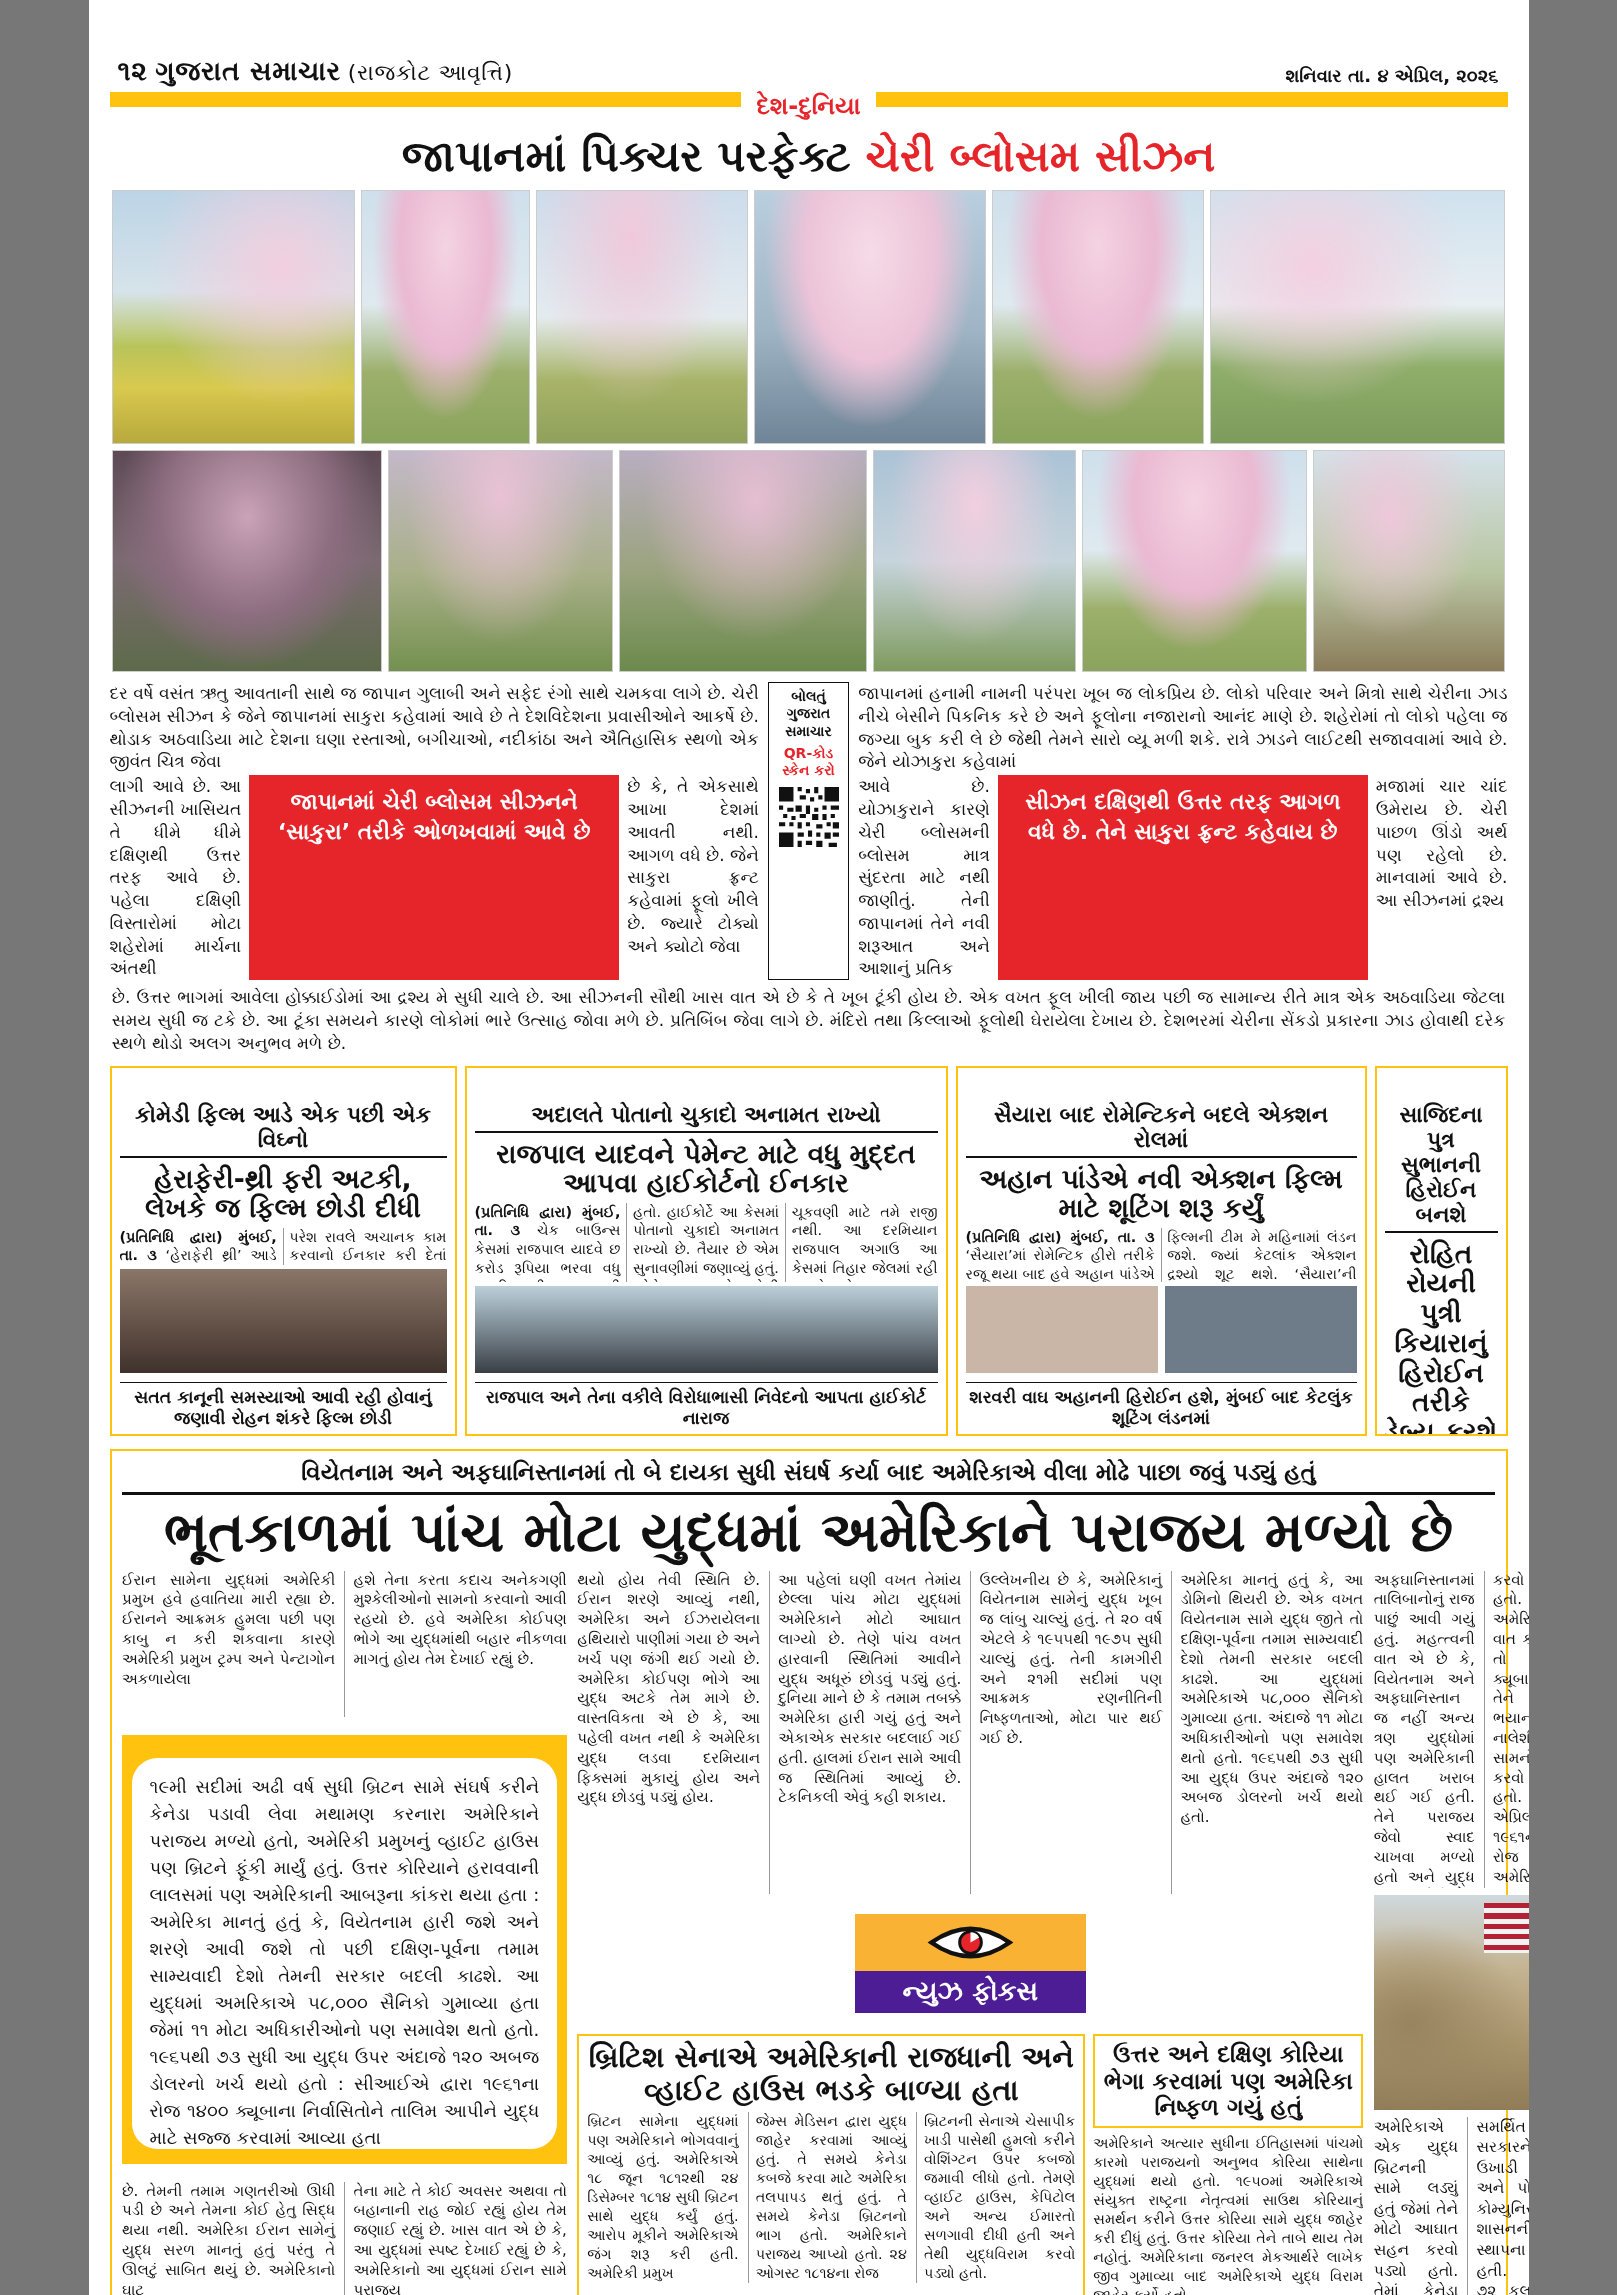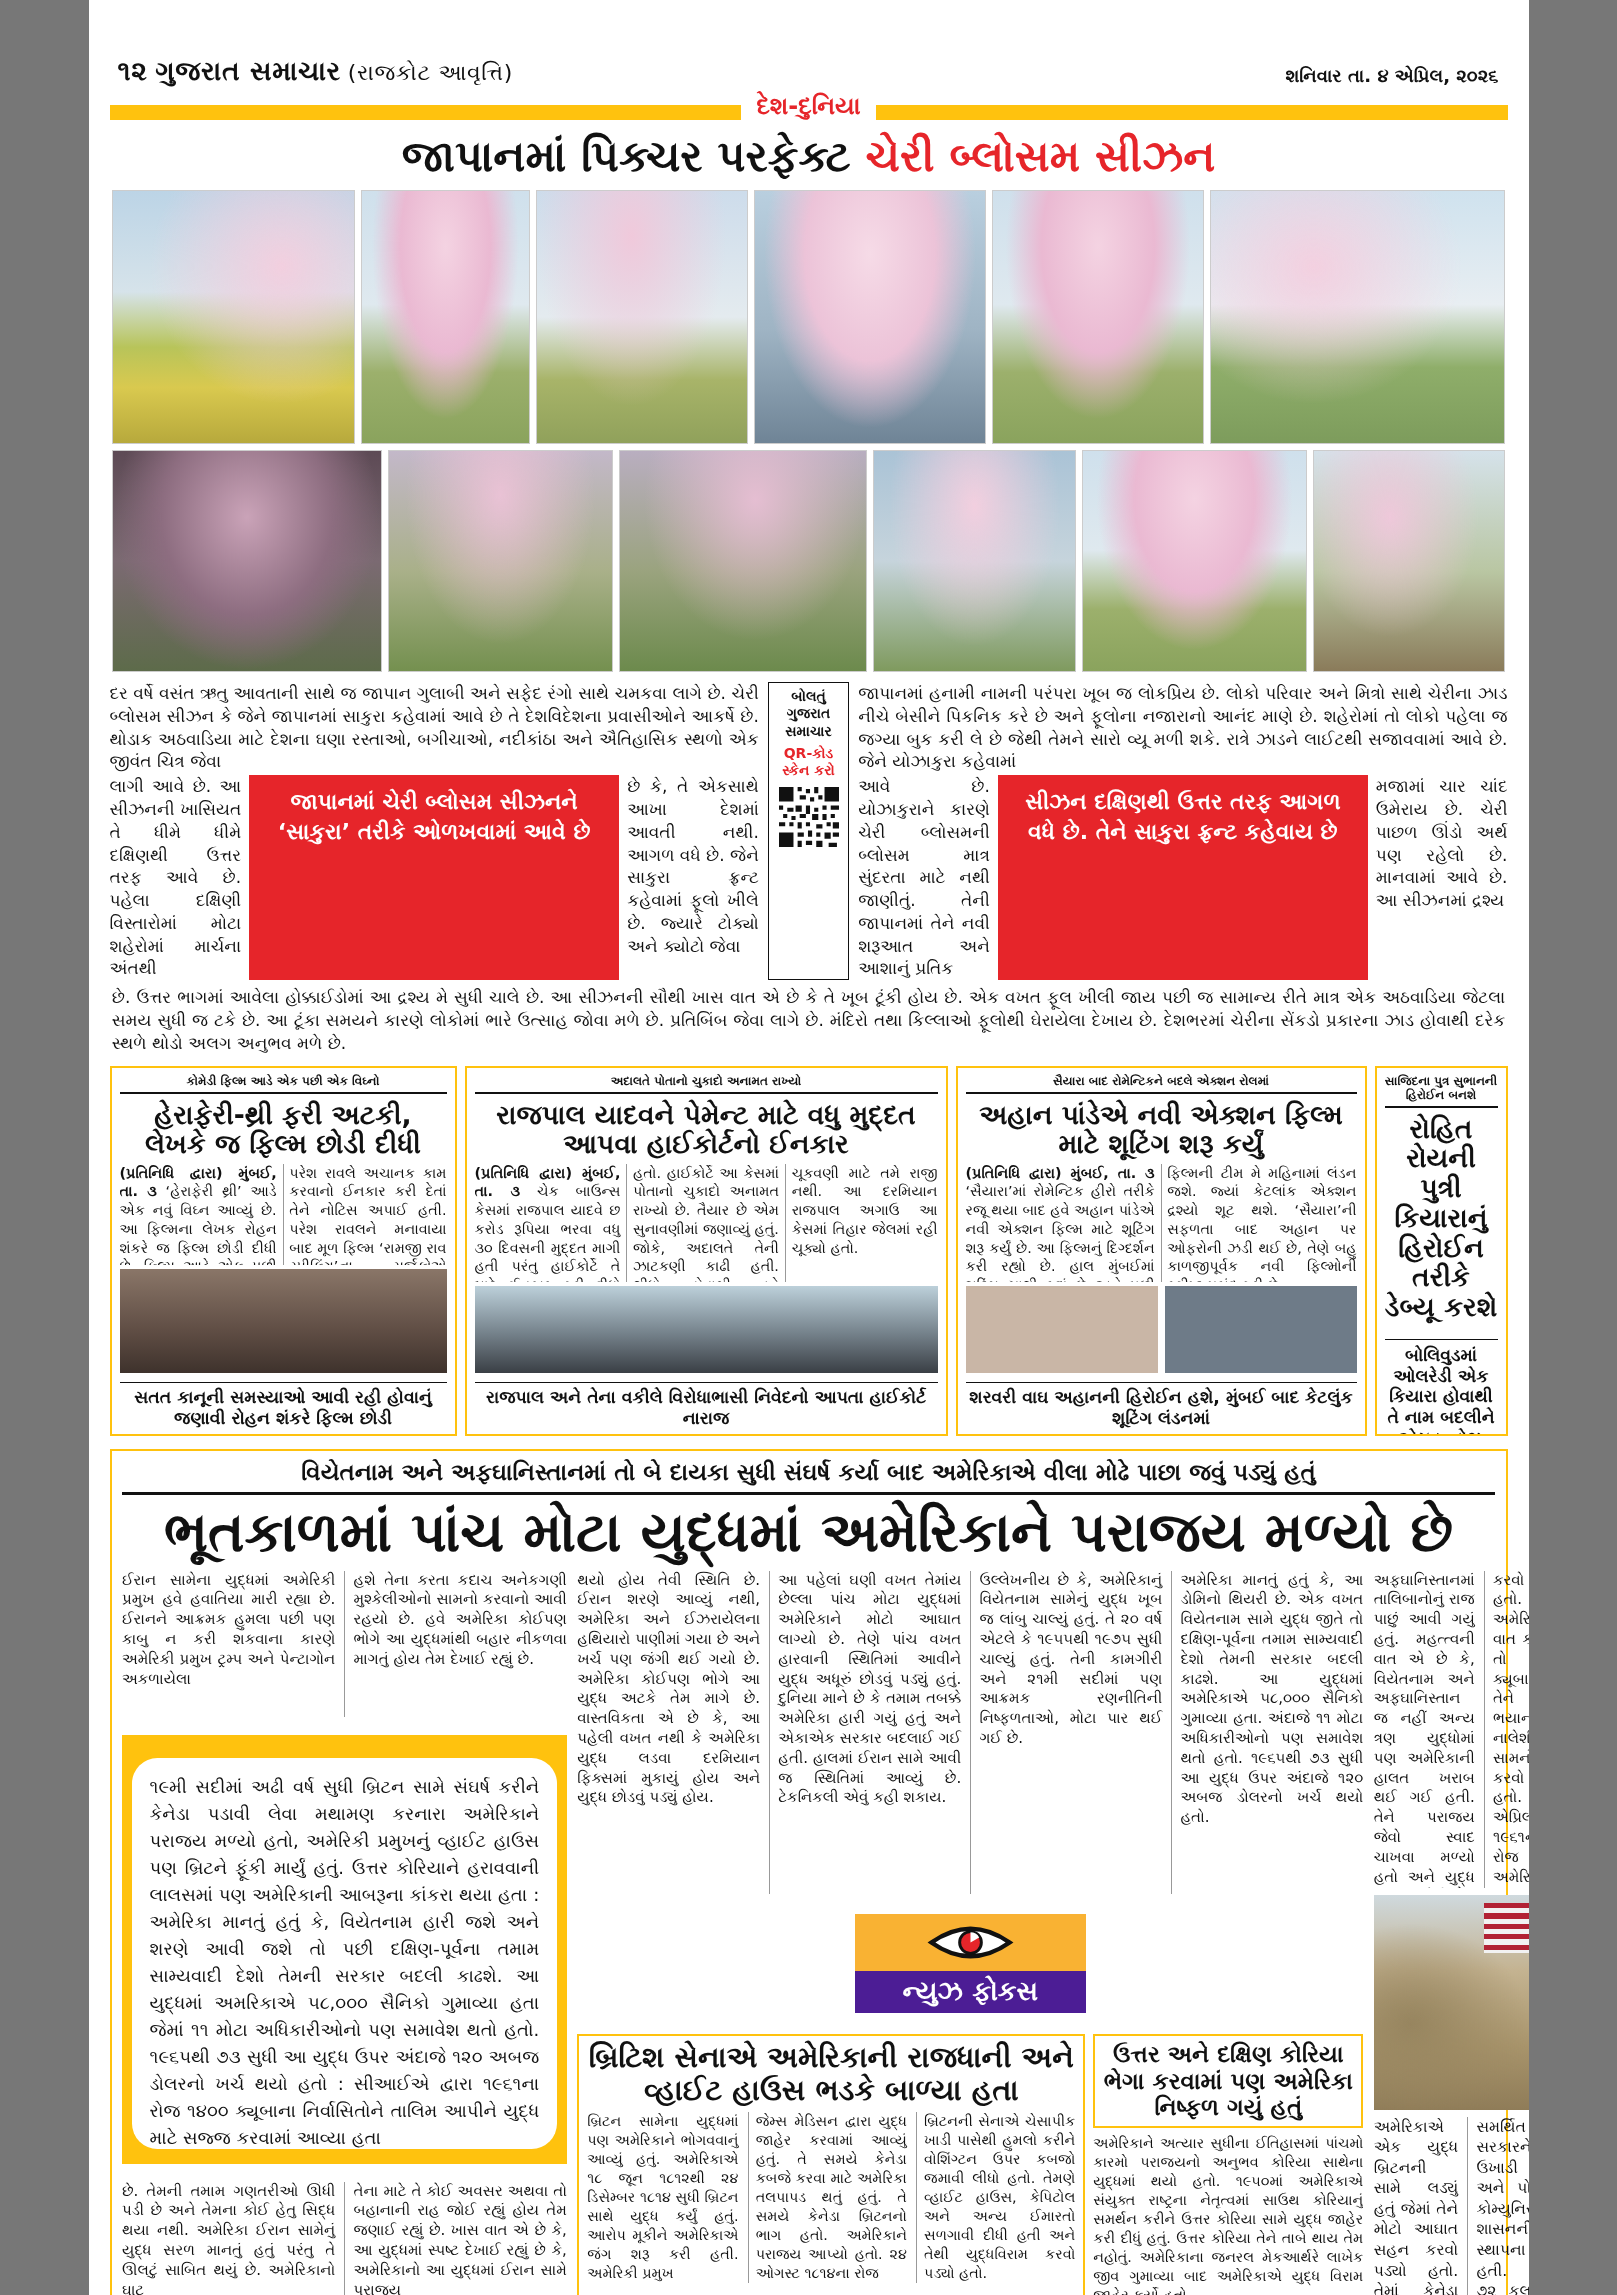--- a/index.html
+++ b/index.html
@@ -6,21 +6,21 @@
   body { background:#777; font-family:"DejaVu Sans", sans-serif; }
   .page { width:1440px; height:2295px; margin:0 auto; background:#fff; color:#111;
           position:relative; overflow:hidden; padding:35px 21px 0 21px; }
 
   
   .hd-row { display:flex; align-items:flex-end; justify-content:space-between; padding:19.6px 4.6px 3.5px 8px; }
   .mast { font-size:26.6px; font-weight:bold; letter-spacing:0.6px; }
   .mast .pgno { margin-right:8px; }
   .mast .ed { font-weight:normal; font-size:22px; margin-left:7px; }
   .issue-date { font-size:18px; font-weight:bold; padding-right:4.6px; }
-  .rule-row { display:flex; align-items:flex-end; gap:15px; margin-top:2.3px; }
+  .rule-row { display:flex; align-items:flex-start; gap:15px; margin-top:2.3px; }
   .ybar { height:15px; background:#ffc20e; flex:1; }
   .section-label { color:#e6252a; font-size:24px; font-weight:bold; white-space:nowrap; }
 
   
   .lead-hl { text-align:center; font-size:43px; font-weight:bold; margin:10.4px 0 8px 0; }
   .lead-hl .red { color:#e6252a; }
 
   
   .photos { display:flex; gap:5.8px; margin:0 2.3px; }
   .photos + .photos { margin-top:5.8px; }
@@ -71,21 +71,21 @@
   .qr-panel { flex:0 0 81px; border:1.7px solid #111; padding:4.6px 3.5px; text-align:center;
               font-size:14px; font-weight:bold; line-height:1.25; display:flex; flex-direction:column; gap:4.6px; }
   .qr-panel .qr-red { color:#e6252a; }
   .qr-panel svg { margin:2.3px auto 0 auto; display:block; }
   .intro-bottom { font-size:17px; line-height:1.35; text-align:justify; margin:5.8px 2.3px 0 2.3px; }
 
   
   .row4 { display:flex; gap:8px; margin-top:11.6px; height:370px; }
   .abox { border:2.3px solid #ffc20e; padding:5.8px 8px; overflow:hidden; display:flex; flex-direction:column; }
   .abox.b1{flex:0 0 347px;} .abox.b2{flex:0 0 483px;} .abox.b3{flex:0 0 411px;} .abox.b4{flex:1;}
-  .kicker { font-size:12px; font-weight:bold; text-align:center; border-bottom:2.3px solid #111; padding-bottom:3.5px; }
+  .kicker { font-size:22px; font-weight:bold; text-align:center; border-bottom:2.3px solid #111; padding-bottom:3.5px;margin-top:28px; }
   .ahl { font-size:26.6px; font-weight:bold; text-align:center; line-height:1.12; margin:5.8px 0 4.6px 0; }
   .dateline { font-weight:bold; }
   .acols { font-size:14.4px; line-height:1.3; text-align:justify; column-gap:12.7px; column-rule:0.6px solid #999; flex:1; overflow:hidden; }
   .acols.c2{column-count:2;} .acols.c3{column-count:3;}
   .aphoto { height:104px; margin:4.6px 0; background:linear-gradient(180deg,#8a7668 0%,#5f4d44 60%,#3e322c 100%); }
   .aphoto.portrait { background:linear-gradient(180deg,#bcd0da 0%,#74818a 55%,#3a3f45 100%); }
   .aphoto.duo { background:linear-gradient(90deg,#c9b6a6 0 49%,#fff 49% 51%,#6e7b88 51% 100%); }
   .afoot { font-size:17.3px; font-weight:bold; text-align:center; border-top:1.7px solid #111; padding-top:4.6px; margin-top:3.5px; line-height:1.2; }
 
   

